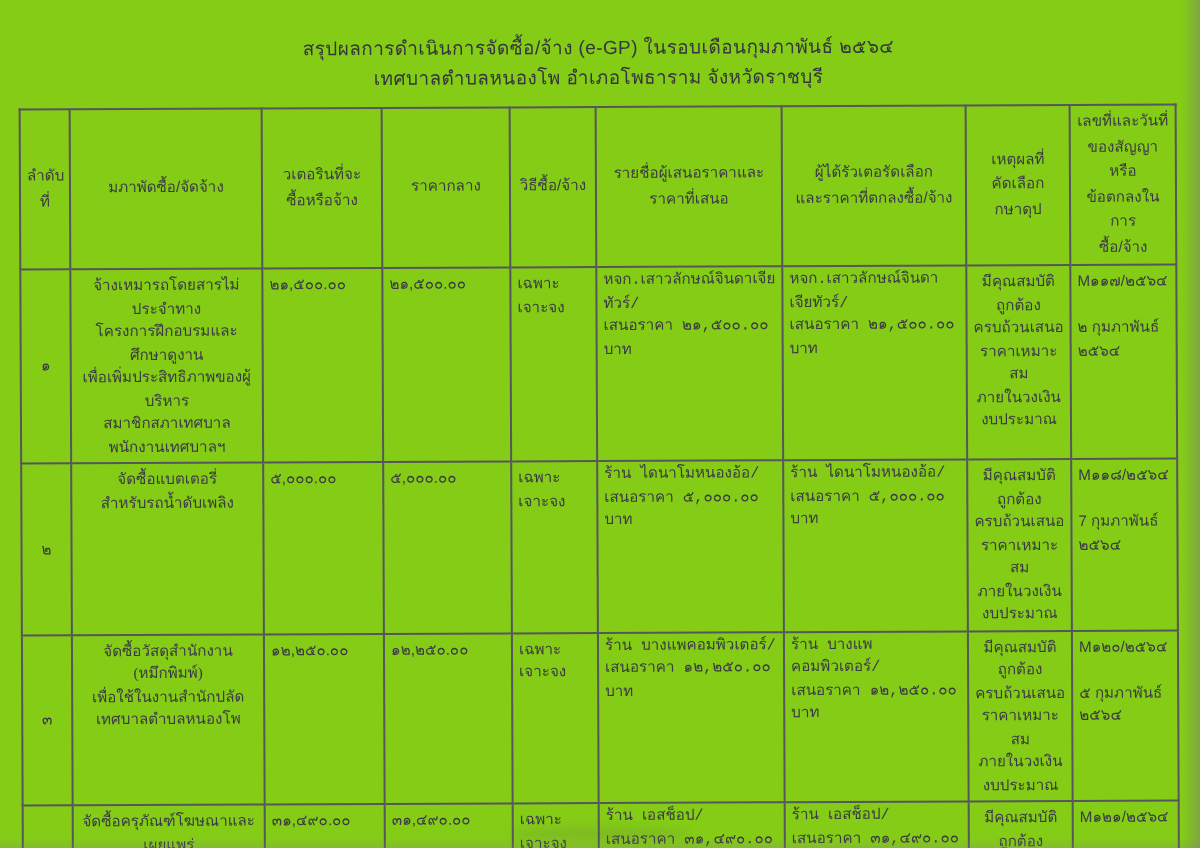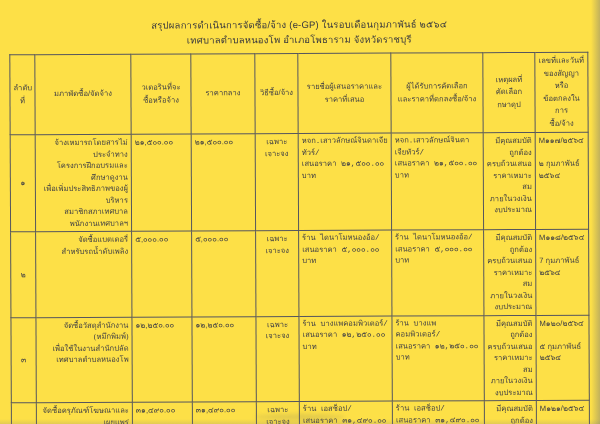--- a/index.html
+++ b/index.html
@@ -11,21 +11,21 @@
     height: 424px;
     overflow: hidden;
     background: #e9e9e7;
     font-family: "Liberation Sans", "DejaVu Sans", sans-serif;
     color: #3a3a42;
   }
   .sheet {
     position: relative;
     width: 600px;
     height: 424px;
-    background: #fde047;
+    background: #84cc16;
     overflow: hidden;
   }
   .sheet-inner {
     position: absolute;
     left: 0; top: 0; right: 0; bottom: 0;
     transform: rotate(-0.25deg);
   }
   .titles {
     position: absolute;
     top: 17px;
@@ -63,25 +63,25 @@
     text-align: center;
     vertical-align: middle;
     line-height: 12.5px;
   }
   tr.hdr   { height: 52px; }
   tr.row-1 { height: 70px; }
   tr.row-2 { height: 69px; }
   tr.row-3 { height: 66px; }
   tr.row-4 { height: 70px; }
   td.c-no      { text-align: center; vertical-align: middle; }
-  td.c-job     { text-align: right;   vertical-align: top; font-family: Liberation Serif, serif; }
+  td.c-job     { text-align: center;   vertical-align: top; font-family: Liberation Serif, serif; }
   td.c-num     { text-align: left;  vertical-align: top; padding-right: 9px; padding-top: 3px; }
-  td.c-method  { text-align: center; vertical-align: top; padding-top: 3px; }
+  td.c-method  { vertical-align: top; padding-top: 3px; }
   td.c-vendor  { text-align: left;   vertical-align: top; font-family: Liberation Mono, monospace; }
-  td.c-reason  { text-align: right; vertical-align: top; }
+  td.c-reason  { text-align: center; vertical-align: top; }
   td.c-contract{ text-align: left;   vertical-align: top; }
   
   .edge-right {
     position: absolute;
     top: 0; right: 0;
     width: 9px; height: 100%;
     background: linear-gradient(to right, rgba(120,120,118,0), rgba(120,120,118,0.45));
     pointer-events: none;
   }
   .edge-bottom {
@@ -127,21 +127,21 @@
       <thead>
         <tr class="hdr">
           <th>ลำดับที่</th>
           <th>มภาพัดซื้อ/จัดจ้าง</th>
           <th>วเตอรินที่จะ
 ซื้อหรือจ้าง</th>
           <th>ราคากลาง</th>
           <th>วิธีซื้อ/จ้าง</th>
           <th>รายชื่อผู้เสนอราคาและ
 ราคาที่เสนอ</th>
-          <th>ผู้ได้รับการคัดเลือก
+          <th>ผู้ได้รัวเตอรัดเลือก
 และราคาที่ตกลงซื้อ/จ้าง</th>
           <th>เหตุผลที่
 คัดเลือก
 กษาดุป</th>
           <th>เลขที่และวันที่
 ของสัญญาหรือ
 ข้อตกลงในการ
 ซื้อ/จ้าง</th>
         </tr>
       </thead>

